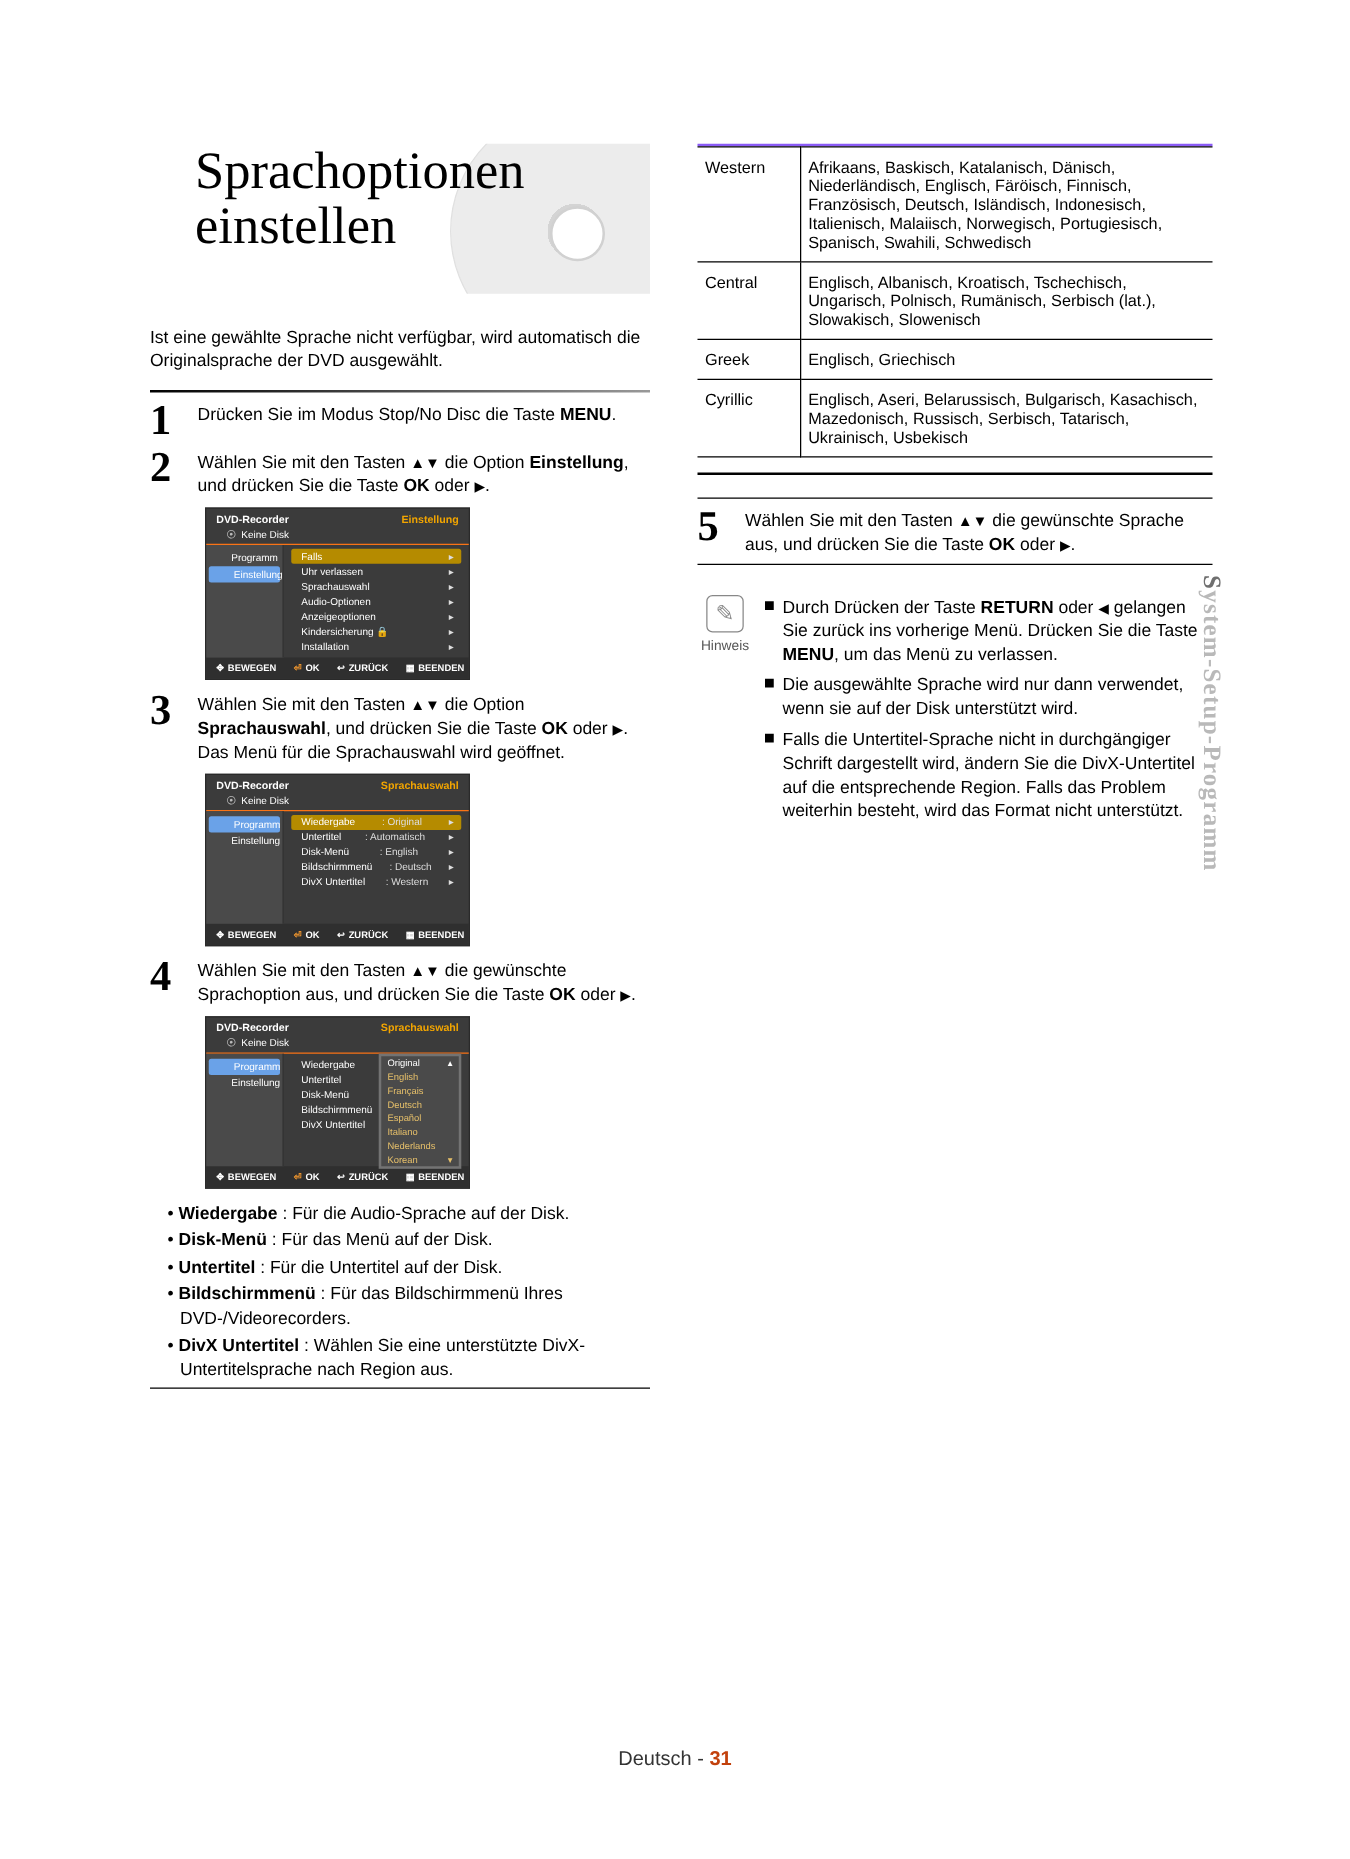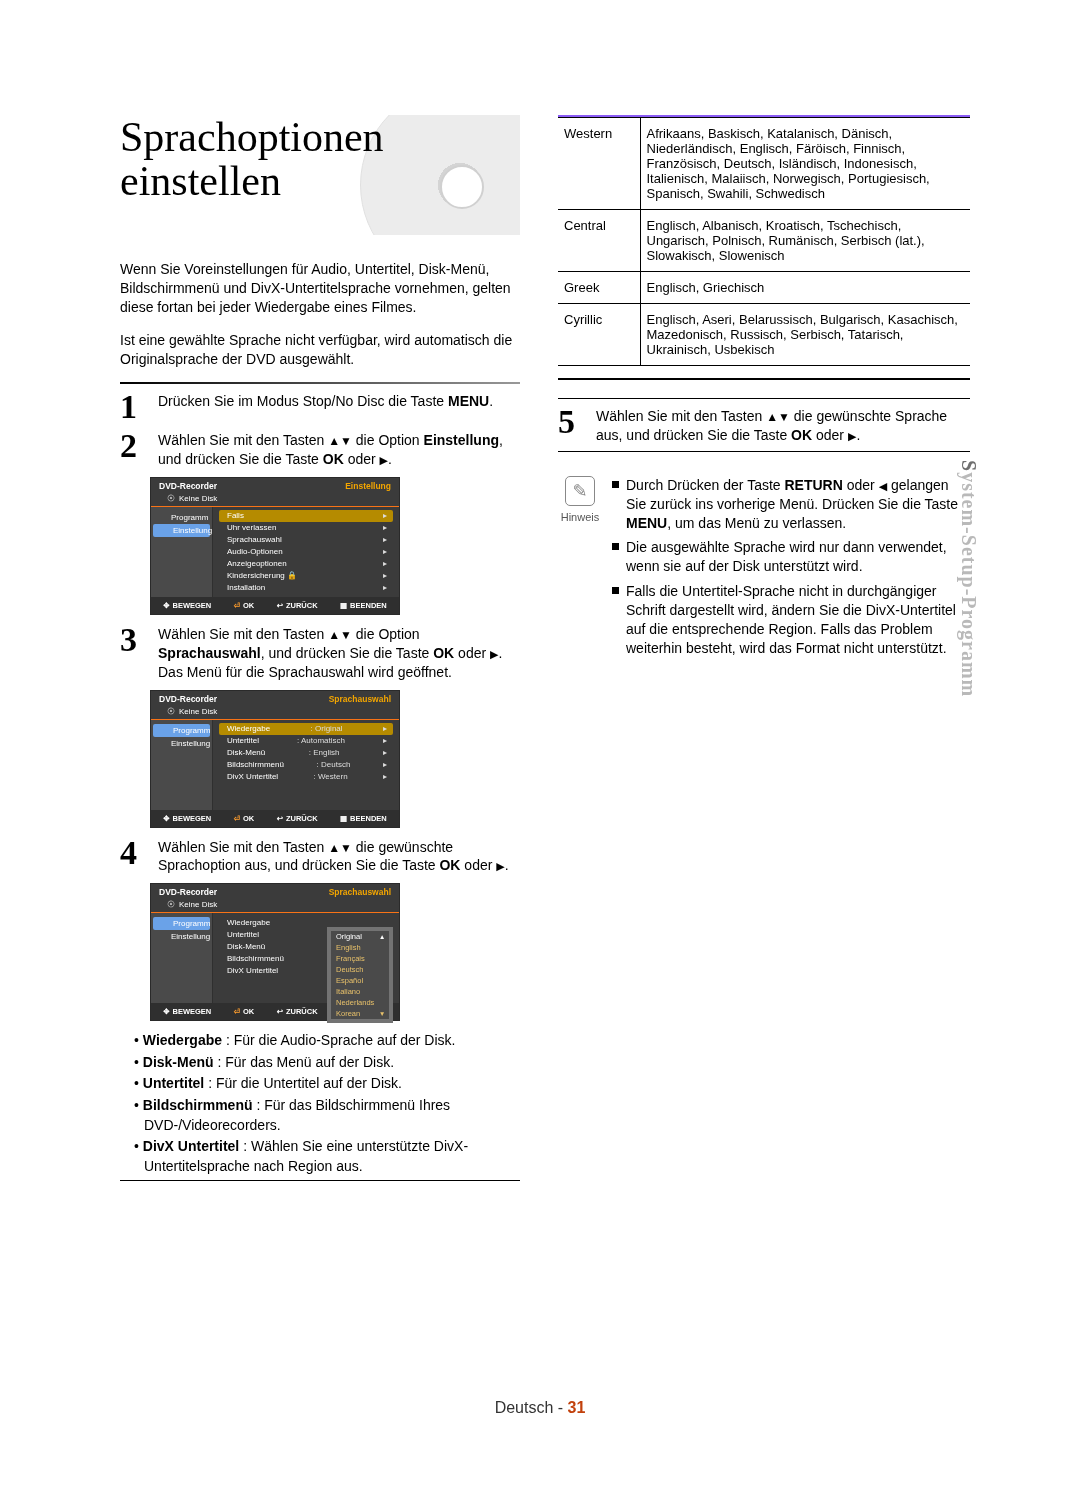--- a/index.html
+++ b/index.html
@@ -28,20 +28,21 @@
     margin-bottom: 25px;
     overflow: hidden;
   }
   .title-text {
     font-family: Georgia, "Times New Roman", serif;
     font-size: 42px;
     line-height: 1.05;
     color: #000;
     position: relative;
     z-index: 2;
+    margin-left: 36px;
   }
   .disc-bg {
     position: absolute;
     right: -40px; top: -30px;
     width: 200px; height: 200px;
     border-radius: 50%;
     background: radial-gradient(circle at center, #fff 0 18px, #d0d0d0 18px 22px, #eaeaea 22px 100%);
     border: 1px solid #ddd;
     opacity: 0.9;
     z-index: 1;
@@ -85,22 +86,22 @@
     width: 28px;
     flex: 0 0 28px;
   }
   .step-body { flex: 1 1 auto; }
   .arrow-ud::before { content: "▲▼"; font-size: 12px; }
   .arrow-r::before { content: "▶"; font-size: 11px; }
   .arrow-l::before { content: "◀"; font-size: 11px; }
 
   
   .osd {
-    width: 250px;
-    margin: 8px 0 10px 30px;
+    width: 212px;
+    margin: 8px 0 10px 44px;
     font-size: 8.5px;
     color: #fff;
     background: #3b3b3b;
     border: 1px solid #2a2a2a;
   }
   .osd-header {
     display: flex;
     justify-content: space-between;
     padding: 3px 8px 1px 8px;
     font-weight: bold;
@@ -163,24 +164,24 @@
   }
   .osd-footer span::before { margin-right: 3px; }
   .ft-move::before { content: "✥"; }
   .ft-ok::before { content: "⏎"; color: #ff9e2e; }
   .ft-back::before { content: "↩"; }
   .ft-exit::before { content: "▦"; }
 
   
   .osd-drop {
     position: absolute;
-    right: 6px; top: 14px;
+    right: 6px; top: 0;
     width: 66px;
     background: #4a4a4a;
-    border: 4px solid #737373;
+    border: 2px solid #737373;
     font-size: 7.5px;
   }
   .osd-drop div { padding: 1px 5px; color: #e7c06a; }
   .osd-drop div.sel { color: #fff; }
   .osd-drop div:first-child { display:flex; justify-content: space-between; }
   .osd-drop div:last-child  { display:flex; justify-content: space-between; }
 
   .osd-main.rel { position: relative; }
 
   
@@ -262,21 +263,20 @@
 <body>
 
 <div class="page">
 
   <div class="col col-left">
     <div class="title-block">
       <div class="disc-bg"></div>
       <div class="title-text">Sprachoptionen einstellen</div>
     </div>
 
-    <div class="intro">Wenn Sie Voreinstellungen für Audio, Untertitel, Disk-Menü, Bildschirmmenü und DivX-Untertitelsprache vornehmen, gelten diese fortan bei jeder Wiedergabe eines Filmes.</div>
     <div class="intro">Ist eine gewählte Sprache nicht verfügbar, wird automatisch die Originalsprache der DVD ausgewählt.</div>
 
     <hr class="hr-gradient">
 
     <div class="step">
       <div class="step-num">1</div>
       <div class="step-body">
         <span>Drücken Sie im Modus Stop/No Disc die Taste </span><b>MENU</b><span>.</span>
       </div>
     </div>

